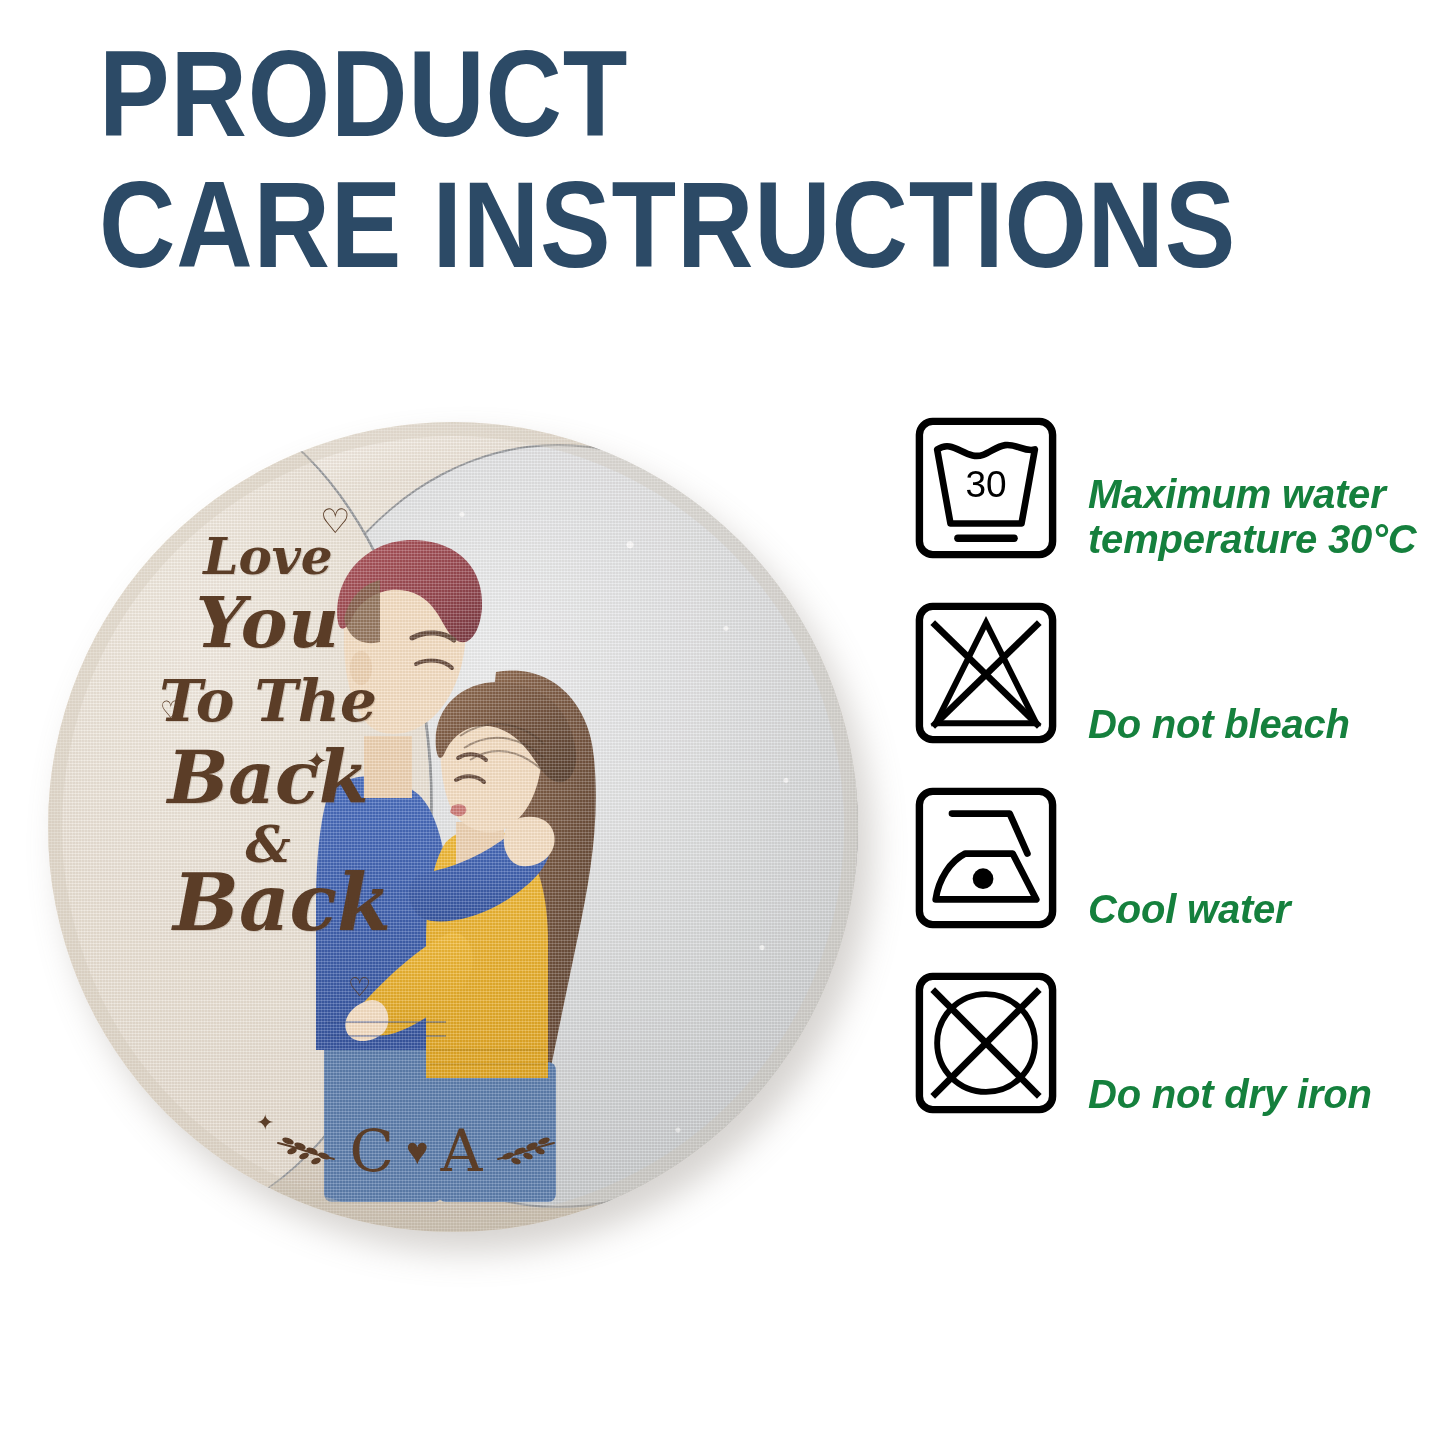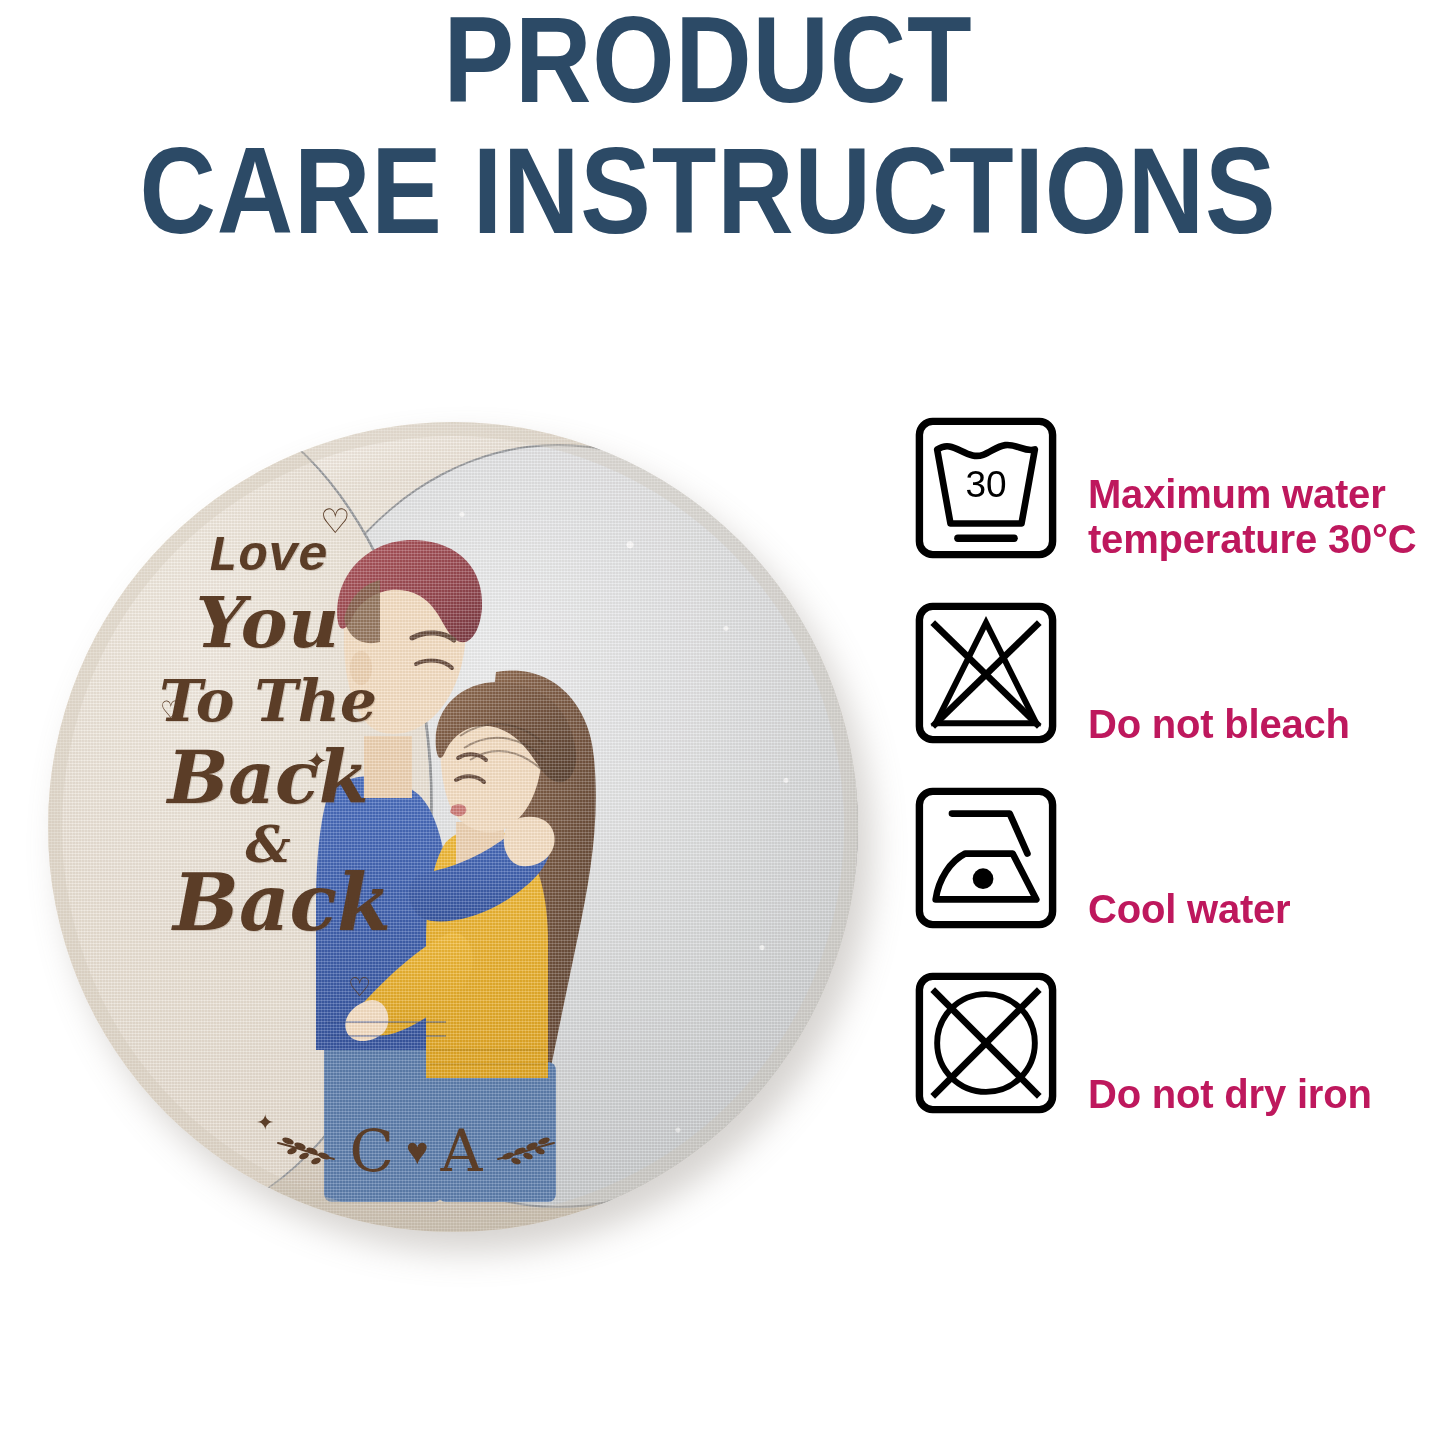--- a/index.html
+++ b/index.html
@@ -14,21 +14,22 @@
     font-family: "Liberation Sans", sans-serif;
     position: relative;
   }
 
   
   .header {
     position: absolute;
     top: 0;
     left: 0;
     width: 1416px;
-    text-align: center;
+    padding-top: 34px;
+    text-align: left;
   }
   .title-line {
     color: #2c4a66;
     font-family: "Liberation Sans", sans-serif;
     font-weight: bold;
     letter-spacing: 1px;
     line-height: 0.98;
     transform: scaleX(0.86);
     transform-origin: center center;
     white-space: nowrap;
@@ -128,21 +129,21 @@
     top: 110px;
     width: 360px;
     color: #5b3d27;
     font-family: "DejaVu Serif", serif;
     font-style: italic;
     font-weight: bold;
     text-align: center;
     line-height: 1.0;
     text-shadow: 1px 1px 0 rgba(90,62,40,0.18);
   }
-  .script-love { font-size: 50px; font-family: Liberation Mono, monospace; }
+  .script-love { font-size: 50px; }
   .script-you  { font-size: 70px; margin-top: 6px; letter-spacing: 1px; }
   .script-tothe{ font-size: 58px; margin-top: 14px; }
   .script-moon { font-size: 72px; margin-top: 12px; }
   .script-amp  { font-size: 50px; margin-top: 6px; }
   .script-back { font-size: 78px; margin-top: -6px; margin-left: 28px; }
 
   .deco-heart {
     position: absolute;
     color: #5b3d27;
     font-size: 30px;
@@ -197,26 +198,27 @@
     margin-bottom: 35px;
   }
   .care-row:last-child { margin-bottom: 0; }
   .care-icon {
     width: 148px;
     height: 148px;
     flex: 0 0 148px;
   }
   .care-label {
     margin-left: 28px;
-    color: #be185d;
+    color: #15803d;
     font-family: "Liberation Sans", sans-serif;
     font-weight: bold;
     font-size: 40px;
     line-height: 1.12;
     letter-spacing: -0.2px;
+    font-style: italic;
   }
 </style>
 </head>
 <body>
 
 <div class="header">
   <div class="title-line title-line-1">PRODUCT</div>
   <div class="title-line title-line-2">CARE INSTRUCTIONS</div>
 </div>
 

